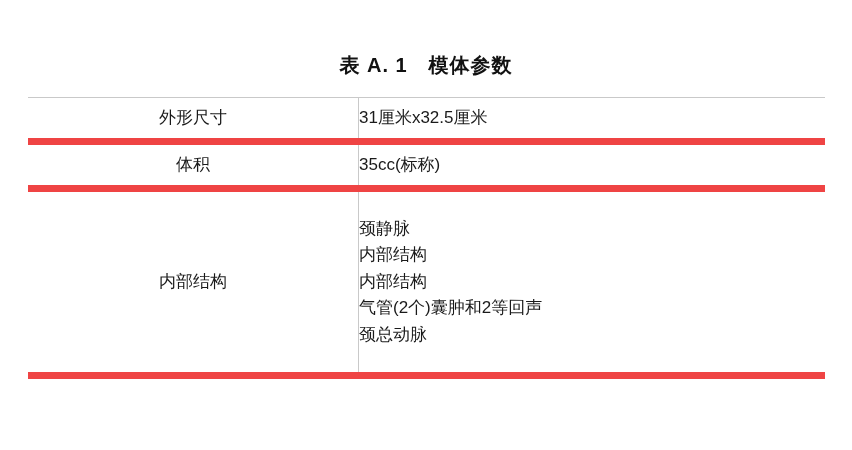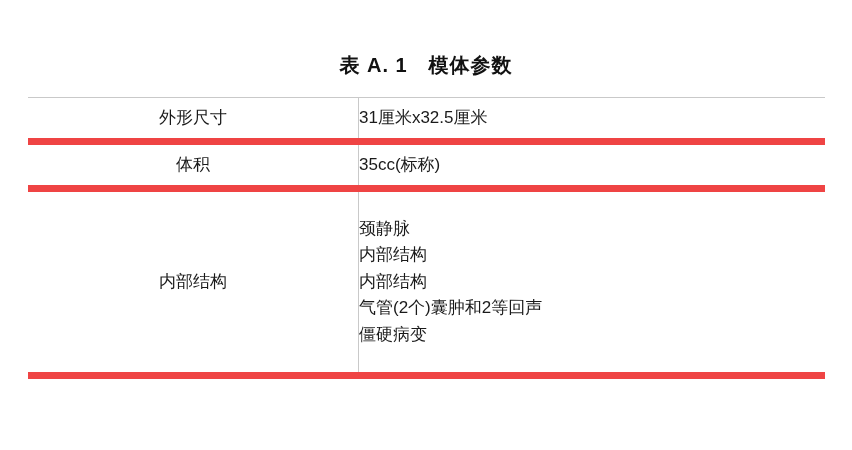--- a/index.html
+++ b/index.html
@@ -96,20 +96,20 @@
             <span class="value-line">35cc(标称)</span>
           </td>
         </tr>
         <tr class="row-5">
           <td class="label-cell">内部结构</td>
           <td class="value-cell">
             <span class="value-line">颈静脉</span>
             <span class="value-line">内部结构</span>
             <span class="value-line">内部结构</span>
             <span class="value-line">气管(2个)囊肿和2等回声</span>
-            <span class="value-line">僵硬病变</span>
+            <span class="value-line">颈总动脉</span>
           </td>
         </tr>
       </tbody>
     </table>
   </div>
 
 </div>
 
 </body></html>

